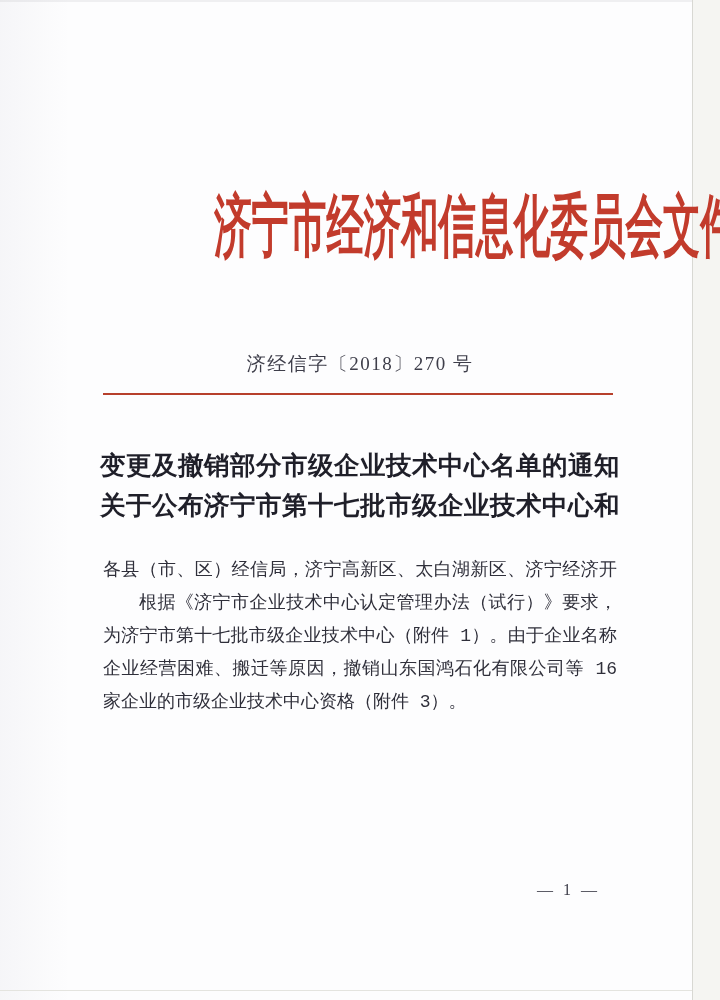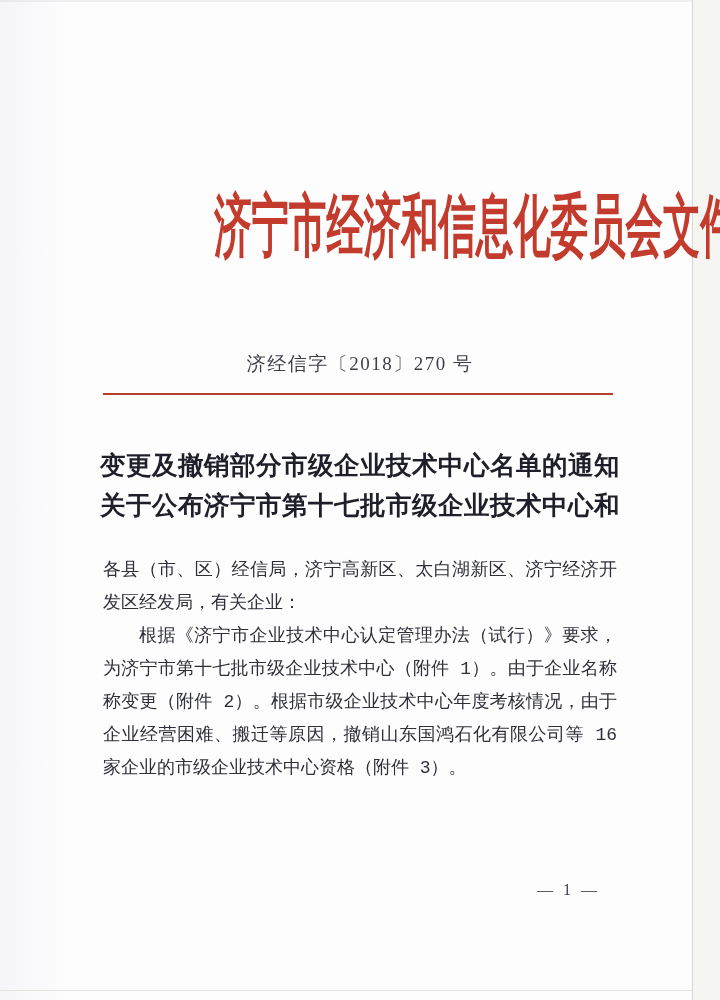--- a/index.html
+++ b/index.html
@@ -143,21 +143,19 @@
 
 <div class="red-rule"></div>
 
 <div class="doc-title">
   <div>变更及撤销部分市级企业技术中心名单的通知</div>
   <div>关于公布济宁市第十七批市级企业技术中心和</div>
 </div>
 
 <div class="body-block" id="body-lines">
     <div class="body-line justify">各县（市、区）经信局，济宁高新区、太白湖新区、济宁经济开</div>
-    <div class="body-line left">发区经发局，有关企业：</div>
     <div class="body-line justify indent">根据《济宁市企业技术中心认定管理办法（试行）》要求，</div>
     <div class="body-line justify">为济宁市第十七批市级企业技术中心（附件 1）。由于企业名称</div>
-    <div class="body-line justify">称变更（附件 2）。根据市级企业技术中心年度考核情况，由于</div>
     <div class="body-line justify">企业经营困难、搬迁等原因，撤销山东国鸿石化有限公司等 16</div>
     <div class="body-line left">家企业的市级企业技术中心资格（附件 3）。</div>
   </div>
 
 <div class="page-number">— 1 —</div>
 
 </body></html>

